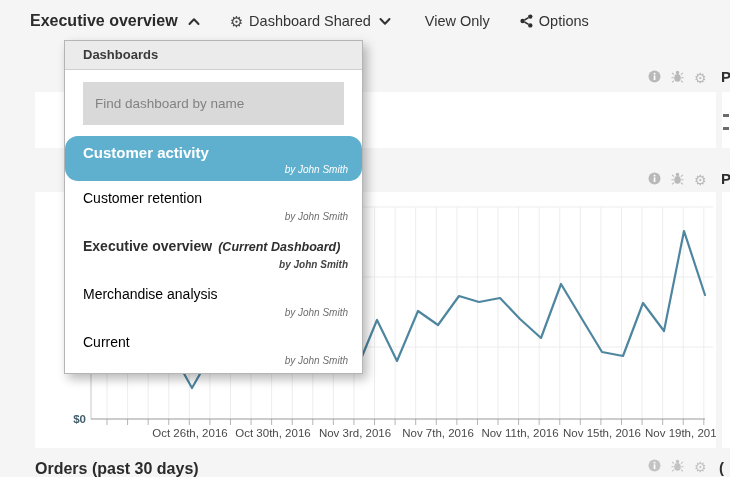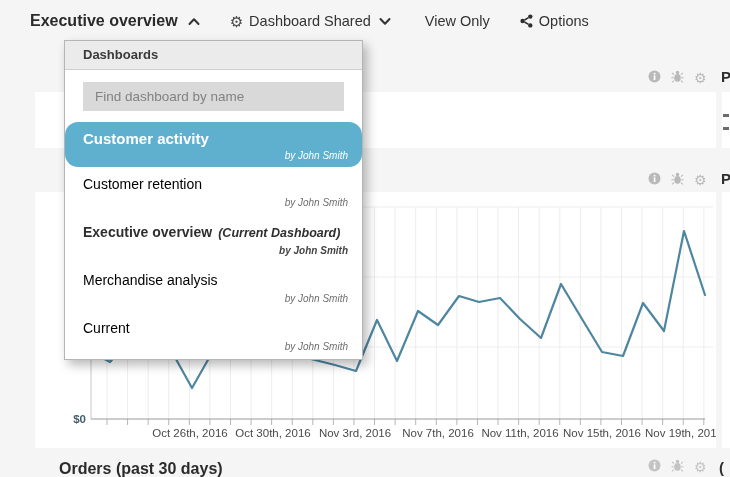--- a/index.html
+++ b/index.html
@@ -32,30 +32,30 @@
   #body2 { left:35px; top:192px; width:681px; height:256px; }
 
   
   .sliver-title { position:absolute; width:10px; height:18px; overflow:hidden;
     font-size:15px; font-weight:bold; color:#2f2f2f; }
   .sliver-body { position:absolute; width:8px; background:#fff; overflow:hidden; }
   .frag { position:absolute; left:1px; height:3px; width:6px; background:#6b6b6b; }
 
   
   .orders-title { position:absolute; left:35px; top:460px;
-    font-size:16px; font-weight:bold; color:#2b2b2b; white-space:nowrap;margin-left:24px; }
+    font-size:16px; font-weight:bold; color:#2b2b2b; white-space:nowrap; }
 
   
   .dropdown { position:absolute; left:32px; top:40px; width:299px; z-index:5;
     background:#fff; border:1px solid #b5b5b5;
     box-shadow:4px 5px 10px rgba(0,0,0,.28);margin-left:32px; }
   .dd-header { background:#ebebeb; border-bottom:1px solid #cfcfcf;
     padding:6px 18px 7px; font-size:13px; font-weight:bold; color:#3a3a3a; }
   .dd-search-wrap { padding:12px 18px 11px; background:#fff; }
-  .dd-search { width:100%; height:29px; background:#d9d9d9; border:none;
+  .dd-search { width:100%; height:43px; background:#d9d9d9; border:none;
     padding:14px 12px; font-size:13.5px; color:#555;
     font-family:"Liberation Sans", sans-serif; outline:none; }
   .dd-search::placeholder { color:#828282; opacity:1; }
   .dd-item { padding:9px 14px 7px 18px; cursor:pointer; background:#fff;border-radius:13px; }
   .dd-item .name { font-size:14px; color:#000000; }
   .dd-item .author { text-align:right; font-size:10px; font-style:italic;
     color:#6e6e6e; margin-top:5px; }
   .dd-item.selected { background:#5fb0cf; padding:8px 14px 6px 18px; }
   .dd-item.selected .name { color:#fff; font-weight:bold; font-size:15px; }
   .dd-item.selected .author { color:#fff; margin-top:3px; }

